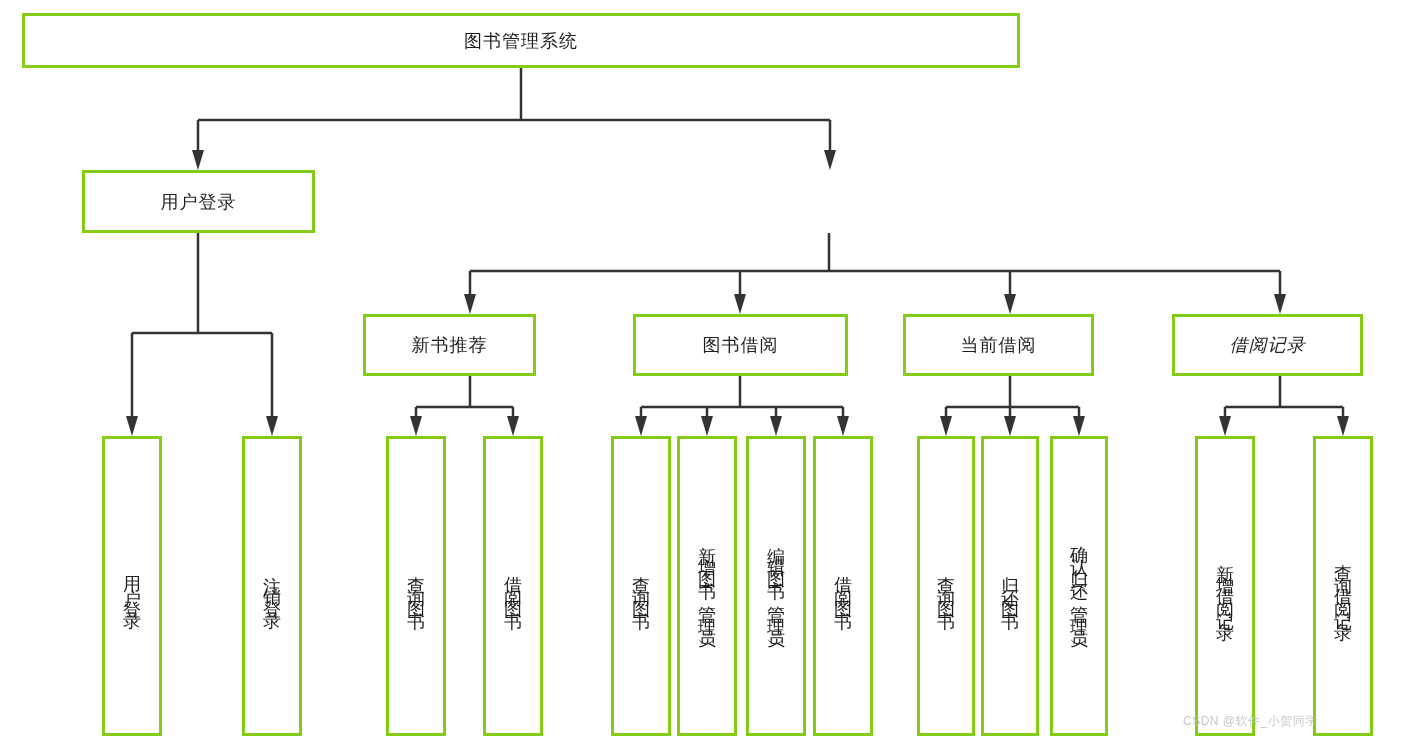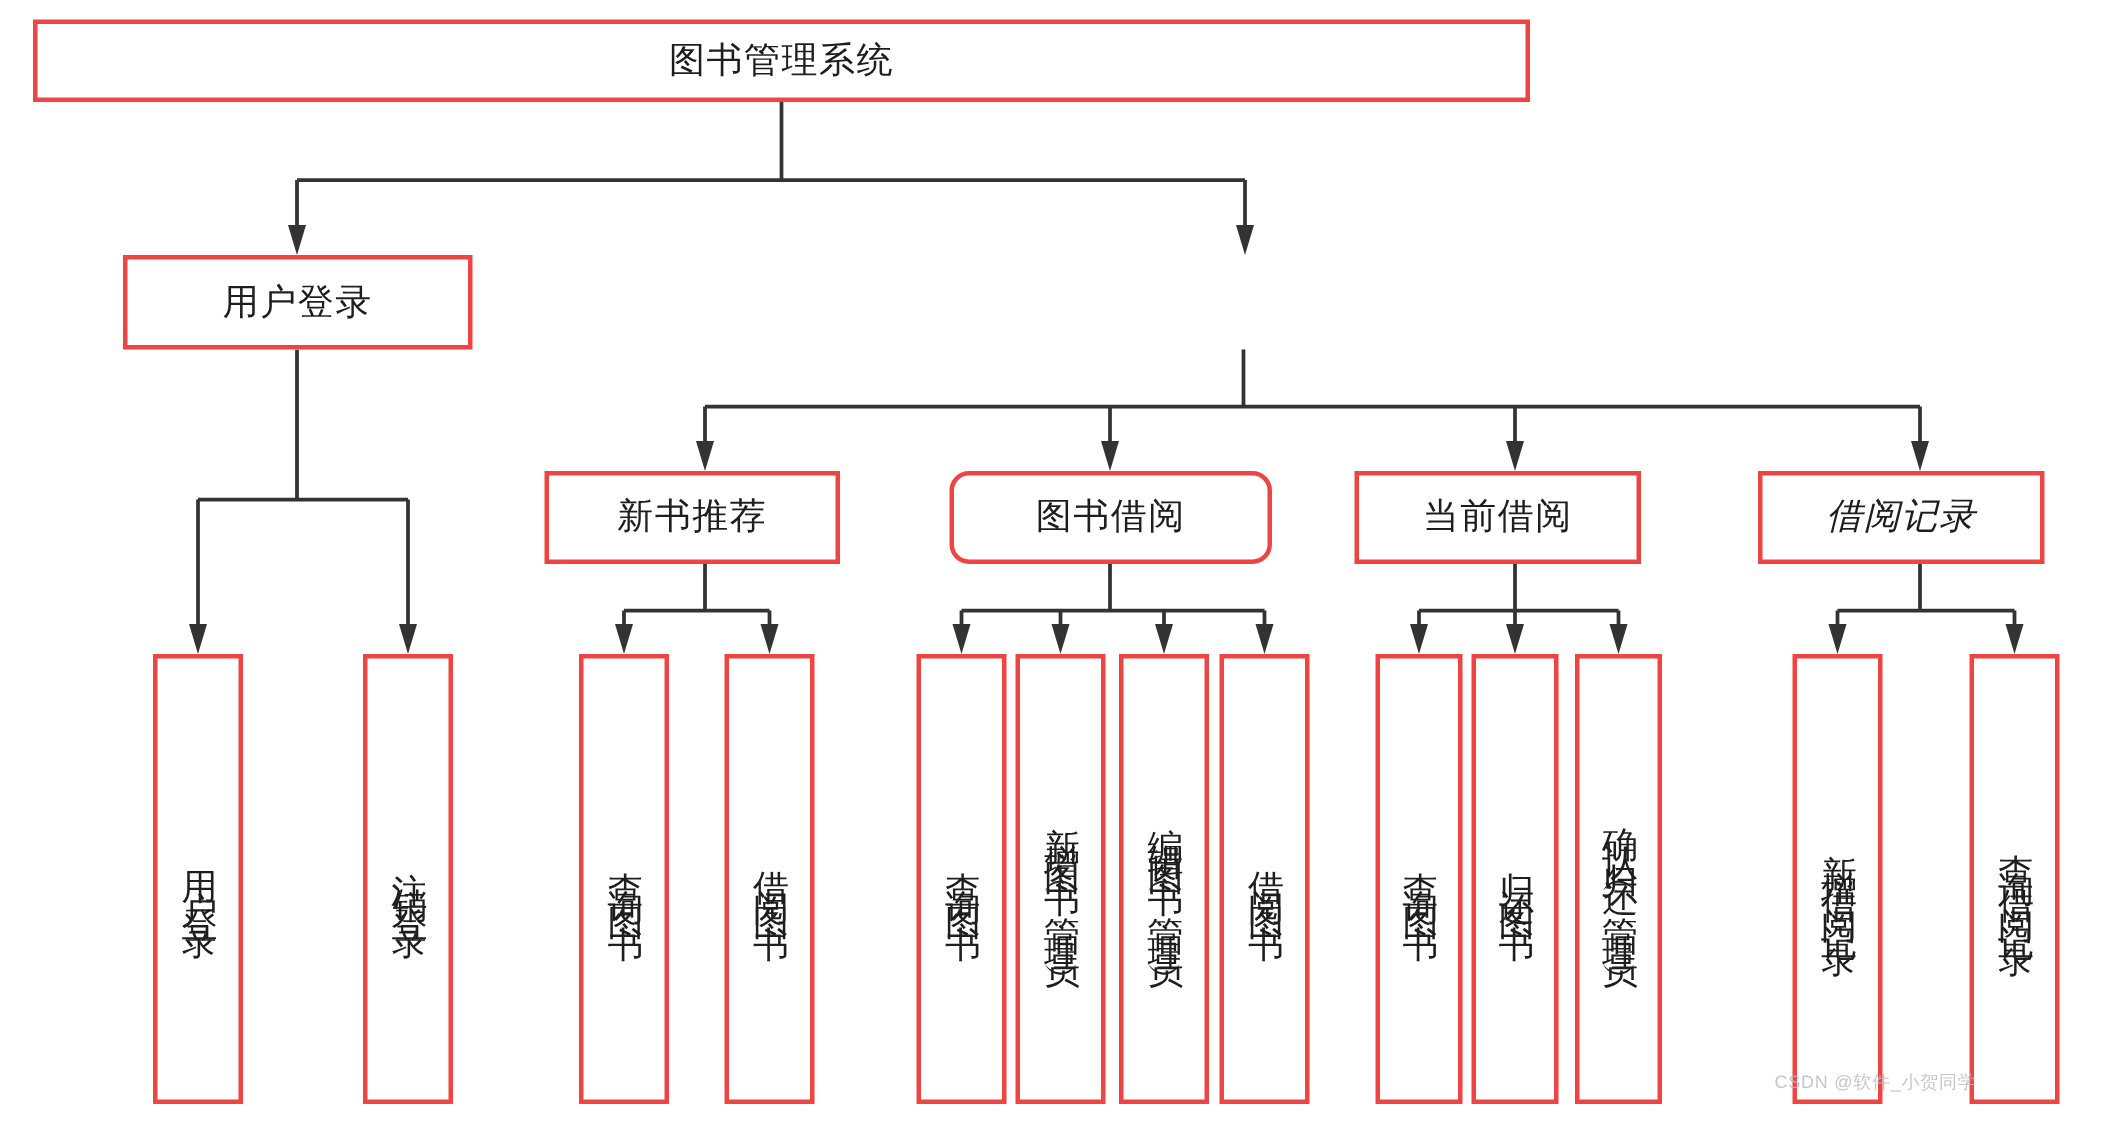--- a/index.html
+++ b/index.html
@@ -18,26 +18,26 @@
   #connectors {
     position: absolute;
     left: 0; top: 0;
     width: 1405px; height: 747px;
     z-index: 1;
   }
   .box {
     position: absolute;
     box-sizing: border-box;
     background: #ffffff;
-    border: 3px solid #ef4444;
+    border: 3px solid #84cc16;
     display: flex;
     align-items: center;
     justify-content: center;
     color: #1e1e1e;
-    font-size: 24px;
+    font-size: 18px;
     letter-spacing: 1px;
     z-index: 2;
     line-height: 1;
   }
   .box.vertical {
     writing-mode: vertical-rl;
     letter-spacing: 12px;
     padding: 8px 0;
   }
   .watermark {
@@ -113,22 +113,22 @@
       <path d="M1280 376 V407 M1225 407 H1343 M1225 407 V418 M1343 407 V418"></path>
       <polygon points="1219,416 1231,416 1225,436"></polygon>
       <polygon points="1337,416 1349,416 1343,436"></polygon>
     </g>
   </svg>
 
   <div class="box" style="left:22px; top:13px; width:998px; height:55px;">图书管理系统</div>
 
   <div class="box" style="left:82px; top:170px; width:233px; height:63px;">用户登录</div>
 
-  <div class="box" style="left:363px; top:314px; width:197px; height:62px;">新书推荐</div>
-  <div class="box" style="left:633px; top:314px; width:215px; height:62px;border-radius:13px;">图书借阅</div>
+  <div class="box" style="left:363px; top:314px; width:173px; height:62px;">新书推荐</div>
+  <div class="box" style="left:633px; top:314px; width:215px; height:62px;">图书借阅</div>
   <div class="box" style="left:903px; top:314px; width:191px; height:62px;">当前借阅</div>
   <div class="box" style="left:1172px; top:314px; width:191px; height:62px;font-style:italic;">借阅记录</div>
 
   <div class="box vertical" style="left:102px; top:436px; width:60px; height:300px;">用户登录</div>
   <div class="box vertical" style="left:242px; top:436px; width:60px; height:300px;">注销登录</div>
 
   <div class="box vertical" style="left:386px; top:436px; width:60px; height:300px;">查询图书</div>
   <div class="box vertical" style="left:483px; top:436px; width:60px; height:300px;">借阅图书</div>
 
   <div class="box vertical" style="left:611px; top:436px; width:60px; height:300px;">查询图书</div>

